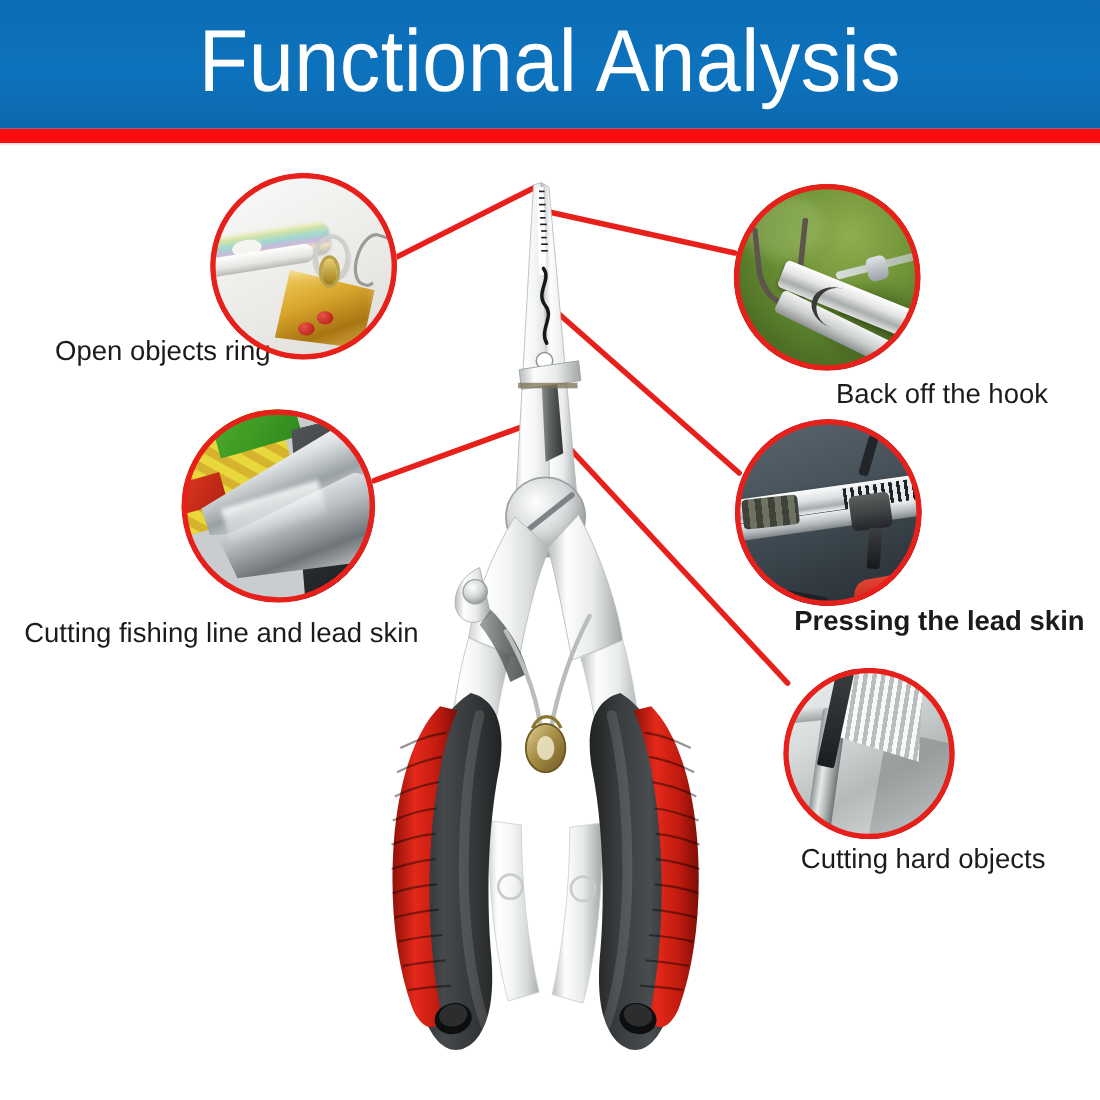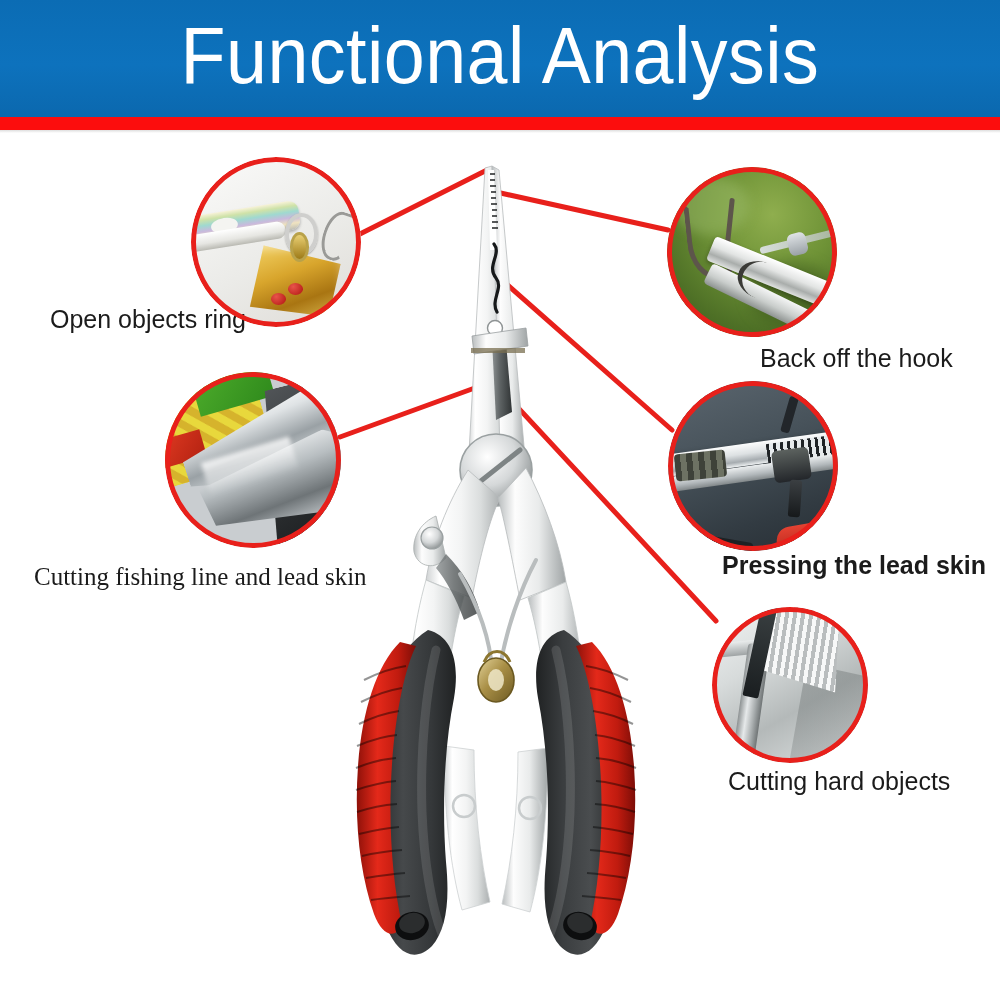--- a/index.html
+++ b/index.html
@@ -590,21 +590,21 @@
         <div class="pack-green"></div>
         <div class="pack-red"></div>
         <div class="dark-wedge"></div>
         <div class="blade-upper"></div>
         <div class="blade-lower"></div>
         <div class="sheen"></div>
       </div>
     </div>
     <div class="ring"></div>
   </div>
-  <div class="callout-label" style="left:34px; top:563px;font-family:Liberation Serif, serif;">Cutting fishing line and lead skin</div>
+  <div class="callout-label" style="left:22px; top:563px;">Cutting fishing line and lead skin</div>
 
   <div class="callout" style="left:668px; top:381px; width:170px; height:170px;">
     <div class="photo">
       <div class="scene-press">
         <div class="bg-grad"></div>
         <div class="antenna"></div>
         <div class="rail"></div>
         <div class="serrate"></div>
         <div class="rail2"></div>
         <div class="crimp-jaw"></div>

